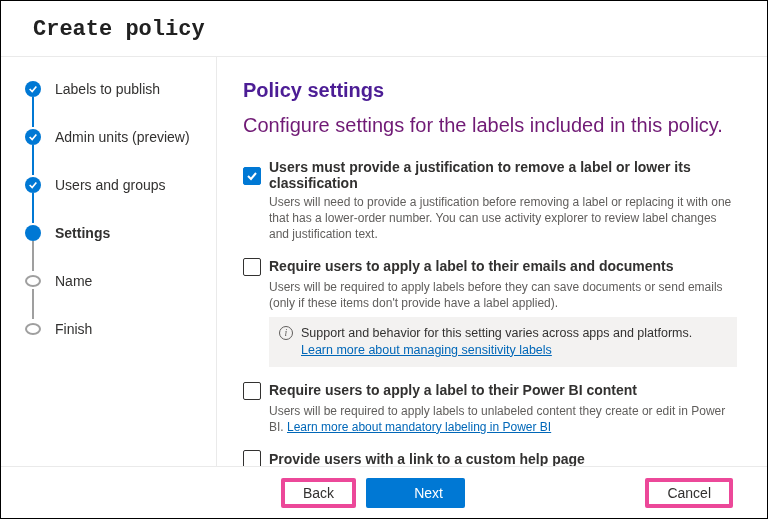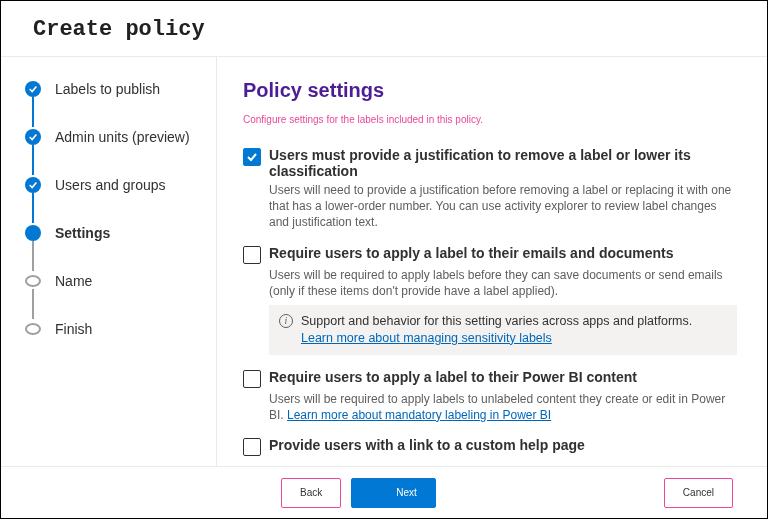--- a/index.html
+++ b/index.html
@@ -29,37 +29,37 @@
   .connector.faded { background: #9f9f9f; }
   .connector.c1 { top: 18px; }
   .connector.c2 { top: 66px; }
   .connector.c3 { top: 114px; }
   .connector.c4 { top: 162px; }
   .connector.c5 { top: 210px; }
 
   
   .main { padding: 22px 30px 0 26px; flex: 1; height: 410px; overflow-y: auto; }
   .main h2 { margin: 0 0 12px 0; font-size: 20px; font-weight: 600; color: #4c1d95; }
-  .subtitle { font-size: 10px; color: #ec4899; margin-bottom: 22px; }
+  .subtitle { font-size: 20px; color: #701a75; margin-bottom: 22px; }
 
   .option { margin-bottom: 14px; }
-  .opt-head { display: flex; align-items: flex-start; }
+  .opt-head { display: flex; align-items: center; }
   .chk { width: 18px; height: 18px; border: 1px solid #323130; border-radius: 2px; flex: 0 0 18px; margin-right: 8px; background: #fff; display: flex; align-items: center; justify-content: center; cursor: pointer; margin-top: 1px; }
   .chk.checked { background: #0078d4; border-color: #0078d4; }
   .chk.checked svg { width: 12px; height: 12px; stroke: #fff; }
   .opt-title { font-size: 14px; font-weight: 600; color: #323130; }
   .opt-desc { font-size: 12px; color: #605e5c; margin-left: 26px; margin-top: 3px; line-height: 1.35; }
   .link { color: #0067b8; text-decoration: underline; cursor: pointer; }
 
   .notice { background: #f3f2f1; margin-left: 26px; margin-top: 6px; padding: 8px 10px; display: flex; align-items: flex-start; font-size: 12.5px; color: #323130; line-height: 1.35; }
   .notice .info-icon { width: 14px; height: 14px; border: 1px solid #605e5c; border-radius: 50%; display: flex; align-items: center; justify-content: center; flex: 0 0 14px; font-size: 10px; font-style: italic; font-family: Georgia, serif; margin-right: 8px; color: #605e5c; margin-top: 1px; }
 
   
   .footer { position: absolute; bottom: 0; left: 0; right: 0; height: 52px; display: flex; align-items: center; padding: 0 30px 0 280px; border-top: 1px solid #eaeaea; background: #fff; }
-  .btn { height: 30px; padding: 0 18px; font-size: 10px; border: 1px solid #ec4899; background: #fff; color: #323130; cursor: pointer; font-family: inherit; margin-right: 10px; border-radius: 2px; }
+  .btn { height: 30px; padding: 0 18px; font-size: 14px; border: 4px solid #ec4899; background: #fff; color: #323130; cursor: pointer; font-family: inherit; margin-right: 10px; border-radius: 2px; }
   .btn.primary { background: #0078d4; border-color: #0078d4; color: #fff; padding-left: 44px; }
   .btn.cancel { margin-left: auto; margin-right: 4px; }
 </style>
 </head>
 <body>
 
 <div class="header">
   <h1>Create policy</h1>
 </div>
 <div class="divider-h"></div>

